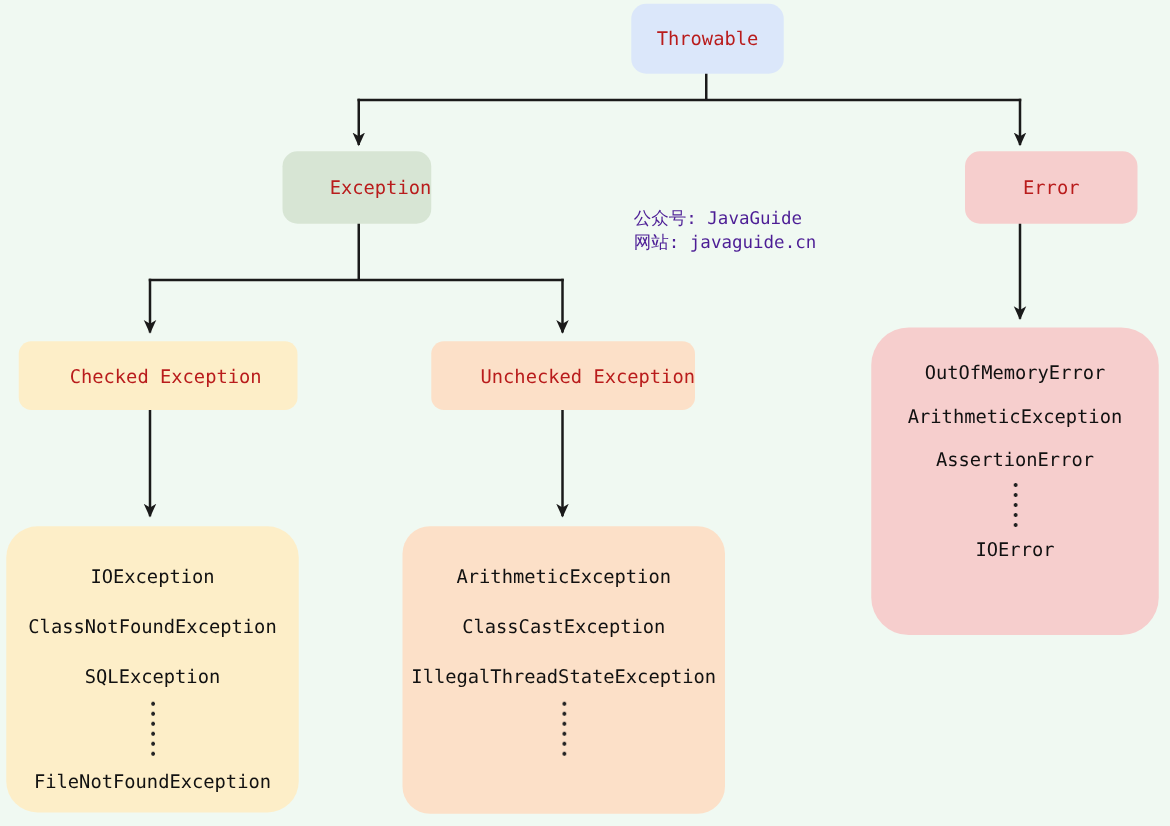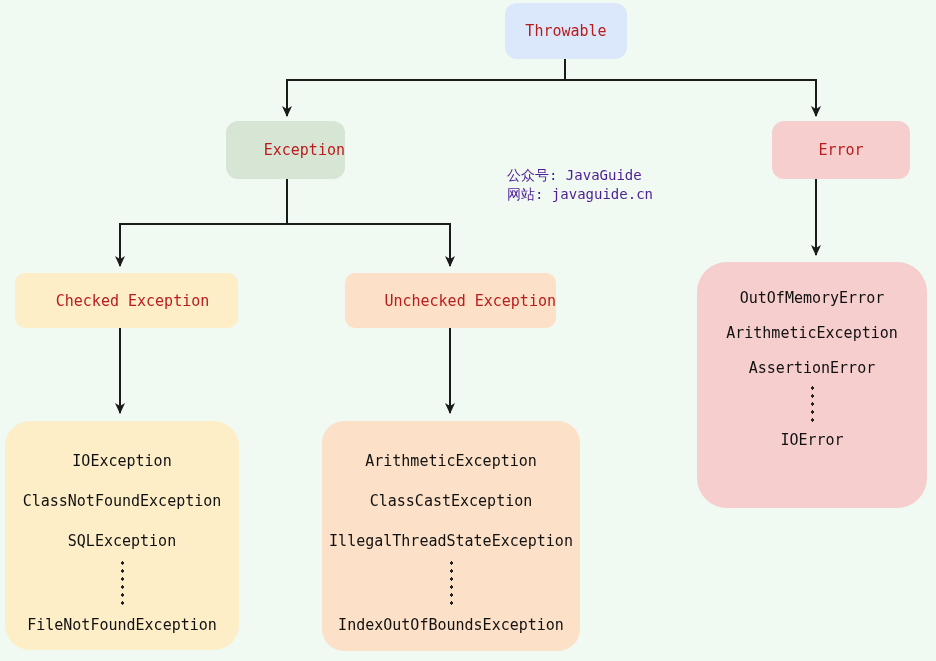--- a/index.html
+++ b/index.html
@@ -135,21 +135,20 @@
       <div class="list-item">SQLException</div>
       <div class="vdots"></div>
       <div class="list-item">FileNotFoundException</div>
     </div>
 
   <div class="listbox" id="unchecked-list" style="background-color: rgb(252, 224, 200); border-radius: 22px;">
       <div class="list-item">ArithmeticException</div>
       <div class="list-item">ClassCastException</div>
       <div class="list-item">IllegalThreadStateException</div>
       <div class="vdots"></div>
-      <div class="list-item">IndexOutOfBoundsException</div>
     </div>
 
   <div class="listbox" id="error-list" style="background-color: rgb(246, 206, 205);">
       <div class="list-item">OutOfMemoryError</div>
       <div class="list-item">ArithmeticException</div>
       <div class="list-item">AssertionError</div>
       <div class="vdots"></div>
       <div class="list-item">IOError</div>
     </div>
 

